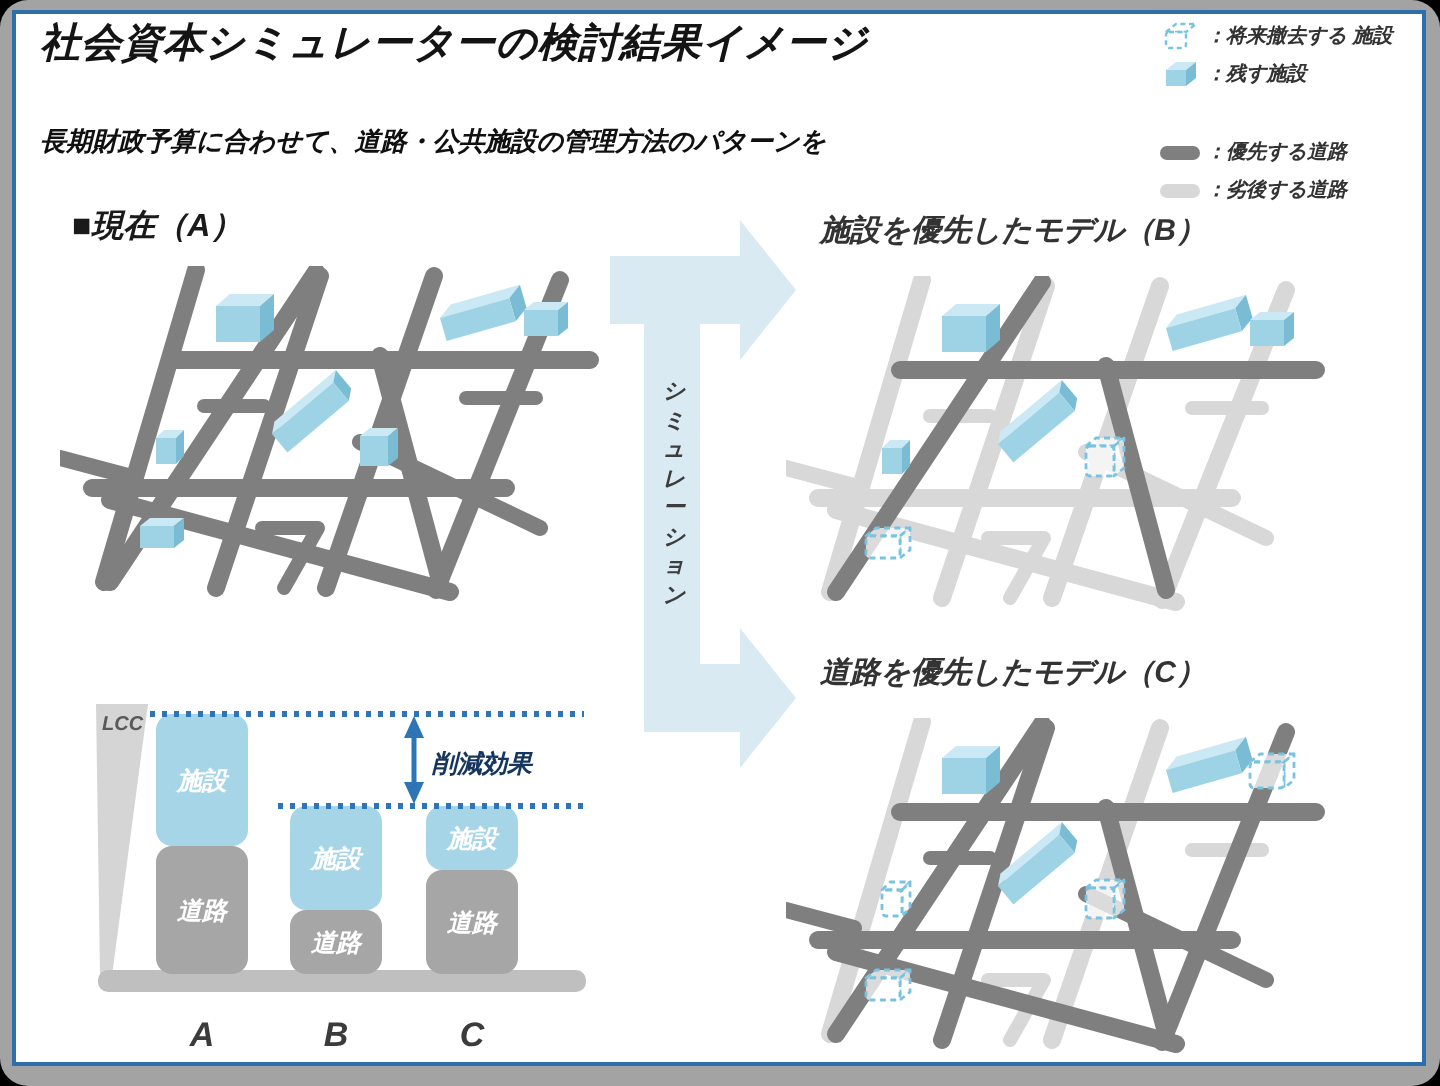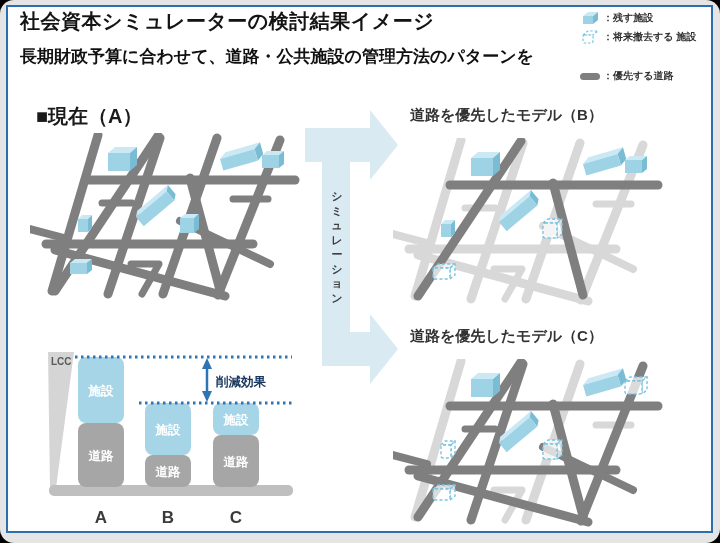--- a/index.html
+++ b/index.html
@@ -1,26 +1,26 @@
 <!DOCTYPE html>
 <html><head>
 <meta charset="utf-8">
 <style>
   html,body{margin:0;padding:0;background:#000;}
   body{width:720px;height:543px;overflow:hidden;
        font-family:"Liberation Sans","DejaVu Sans",sans-serif;}
-  .frame{position:relative;width:720px;height:543px;background:#e5e5e5;border-radius:14px;overflow:hidden;}
+  .frame{position:relative;width:720px;height:543px;background:#a3a3a3;border-radius:14px;overflow:hidden;font-style:italic;}
   .page{position:absolute;left:6px;top:5px;width:707px;height:528px;background:#fff;
         border:2px solid #2d6fad;box-sizing:border-box;}
   .title{position:absolute;left:20px;top:8px;margin:0;font-size:20px;font-weight:bold;
          color:#141414;letter-spacing:0.5px;white-space:nowrap;}
-  .subtitle{position:absolute;left:20px;top:46px;font-size:17px;font-weight:bold;color:#101010;
+  .subtitle{position:absolute;left:20px;top:60px;font-size:13px;font-weight:bold;color:#101010;
             line-height:21px;white-space:nowrap;}
   .sec{position:absolute;font-size:15px;font-weight:600;color:#333;white-space:nowrap;}
-  .sec-a{left:36px;top:103px;font-size:20px;color:#1a1a1a;}
+  .sec-a{left:36px;top:103px;font-size:16px;color:#1a1a1a;}
   .sec-b{left:410px;top:106px;}
   .sec-c{left:410px;top:327px;text-align:right;}
   .legend{position:absolute;left:579px;top:8px;width:136px;font-size:10px;font-weight:600;color:#333;}
   .legend-row{display:flex;align-items:center;height:19px;}
   .legend-row.gap{margin-top:20px;}
   .legend-icon{width:24px;height:18px;flex:none;}
   .legend-label{white-space:nowrap;}
   .net,.simsvg,.chartsvg{position:absolute;}
   #netA{left:30px;top:133px;}
   #netB{left:393px;top:138px;}
@@ -39,43 +39,49 @@
 
   <h1 class="title">社会資本シミュレーターの検討結果イメージ</h1>
 
   <div class="subtitle">
     <div>長期財政予算に合わせて、道路・公共施設の管理方法のパターンを</div>
   </div>
 
   <div class="legend" id="legend">
       <div class="legend-row">
         <svg class="legend-icon" width="24" height="18">
+          <polygon points="4,7 9,3 19,3 14,7" fill="#fff" fill-opacity="0.6" stroke="#79c3e0" stroke-width="1.2" stroke-dasharray="2.5 1.8" stroke-linejoin="round"></polygon>
+          <rect x="4" y="7" width="10" height="8" rx="1.5" fill="#fff" fill-opacity="0.6" stroke="#79c3e0" stroke-width="1.2" stroke-dasharray="2.5 1.8" stroke-linejoin="round"></rect>
+        </svg>
+        <span class="legend-label">：将来撤去する 施設</span>
+      </div>
+      <div class="legend-row">
+        <svg class="legend-icon" width="24" height="18">
           <polygon points="4,7 9,3 19,3 14,7" fill="#cbe9f4"></polygon>
           <polygon points="14,7 19,3 19,11 14,15" fill="#7abcd4"></polygon>
           <rect x="4" y="7" width="10" height="8" fill="#9ed3e6"></rect>
         </svg>
         <span class="legend-label">：残す施設</span>
       </div>
+      <div class="legend-row gap">
+        <svg class="legend-icon" width="24" height="18">
+          <rect x="1" y="6" width="20" height="7" rx="3.5" fill="#7f7f7f"></rect>
+        </svg>
+        <span class="legend-label">：優先する道路</span>
+      </div>
       <div class="legend-row">
         <svg class="legend-icon" width="24" height="18">
-          <polygon points="4,7 9,3 19,3 14,7" fill="#fff" fill-opacity="0.6" stroke="#79c3e0" stroke-width="1.2" stroke-dasharray="2.5 1.8" stroke-linejoin="round"></polygon>
-          <rect x="4" y="7" width="10" height="8" rx="1.5" fill="#fff" fill-opacity="0.6" stroke="#79c3e0" stroke-width="1.2" stroke-dasharray="2.5 1.8" stroke-linejoin="round"></rect>
-        </svg>
-        <span class="legend-label">：将来撤去する 施設</span>
-      </div>
-      <div class="legend-row gap">
-        <svg class="legend-icon" width="24" height="18">
-          <rect x="1" y="6" width="20" height="7" rx="3.5" fill="#7f7f7f"></rect>
-        </svg>
-        <span class="legend-label">：優先する道路</span>
+          <rect x="1" y="6" width="20" height="7" rx="3.5" fill="#d8d8d8"></rect>
+        </svg>
+        <span class="legend-label">：劣後する道路</span>
       </div>
     </div>
 
   <div class="sec sec-a">■現在（A）</div>
-  <div class="sec sec-b">道路を優先したモデル（B）</div>
+  <div class="sec sec-b">施設を優先したモデル（B）</div>
   <div class="sec sec-c">道路を優先したモデル（C）</div>
 
   <svg id="netA" class="net" width="272" height="172">
       <line x1="57" y1="47" x2="265" y2="47" stroke="#7f7f7f" stroke-width="9" stroke-linecap="round" stroke-linejoin="round" fill="none"></line>
       <line x1="16" y1="111" x2="223" y2="111" stroke="#7f7f7f" stroke-width="9" stroke-linecap="round" stroke-linejoin="round" fill="none"></line>
       <line x1="203" y1="66" x2="238" y2="66" stroke="#7f7f7f" stroke-width="7" stroke-linecap="round" stroke-linejoin="round" fill="none"></line>
       <line x1="72" y1="70" x2="102" y2="70" stroke="#7f7f7f" stroke-width="7" stroke-linecap="round" stroke-linejoin="round" fill="none"></line>
       <line x1="68" y1="2" x2="22" y2="158" stroke="#7f7f7f" stroke-width="9" stroke-linecap="round" stroke-linejoin="round" fill="none"></line>
       <line x1="130" y1="5" x2="78" y2="161" stroke="#7f7f7f" stroke-width="9" stroke-linecap="round" stroke-linejoin="round" fill="none"></line>
       <line x1="187" y1="5" x2="133" y2="161" stroke="#7f7f7f" stroke-width="9" stroke-linecap="round" stroke-linejoin="round" fill="none"></line>

